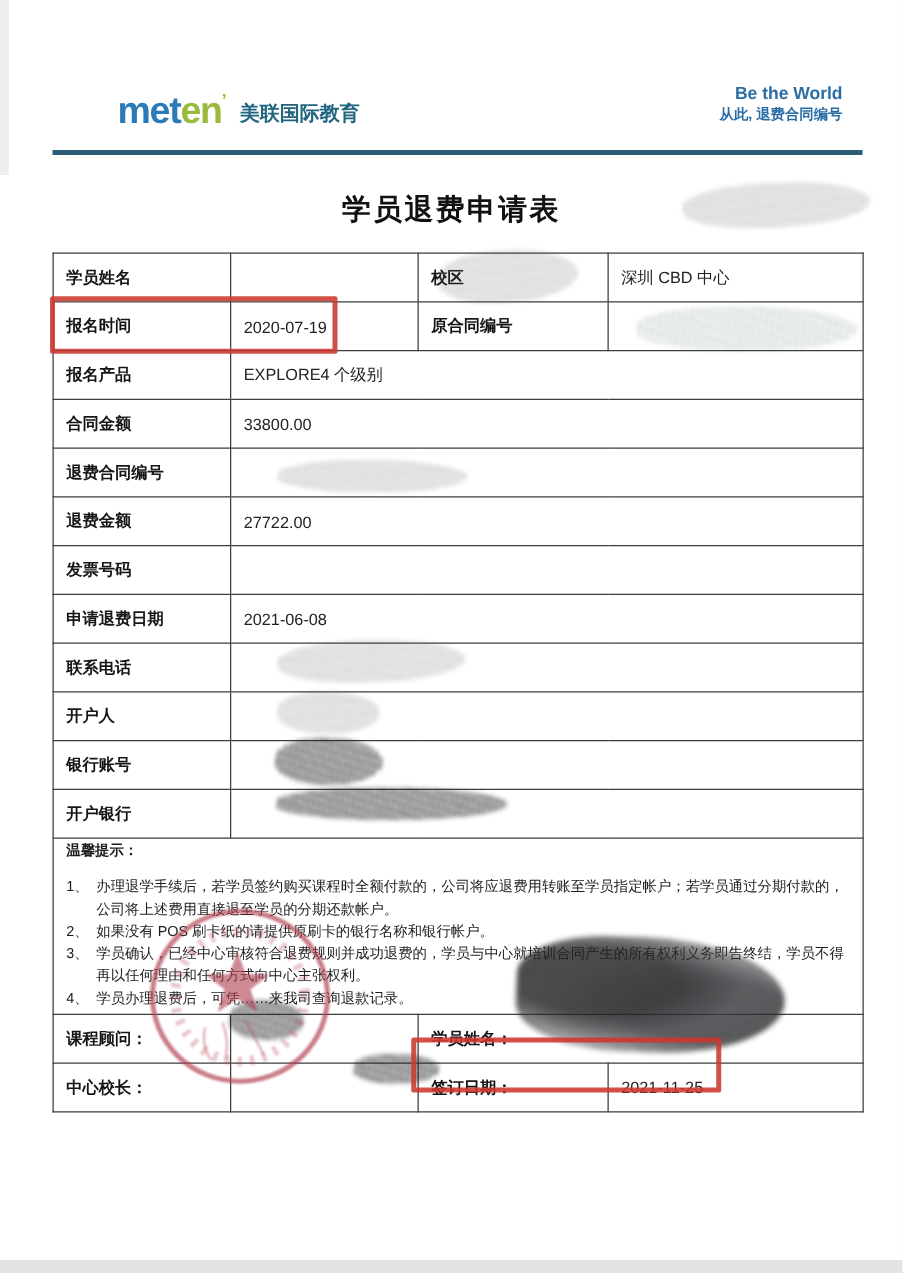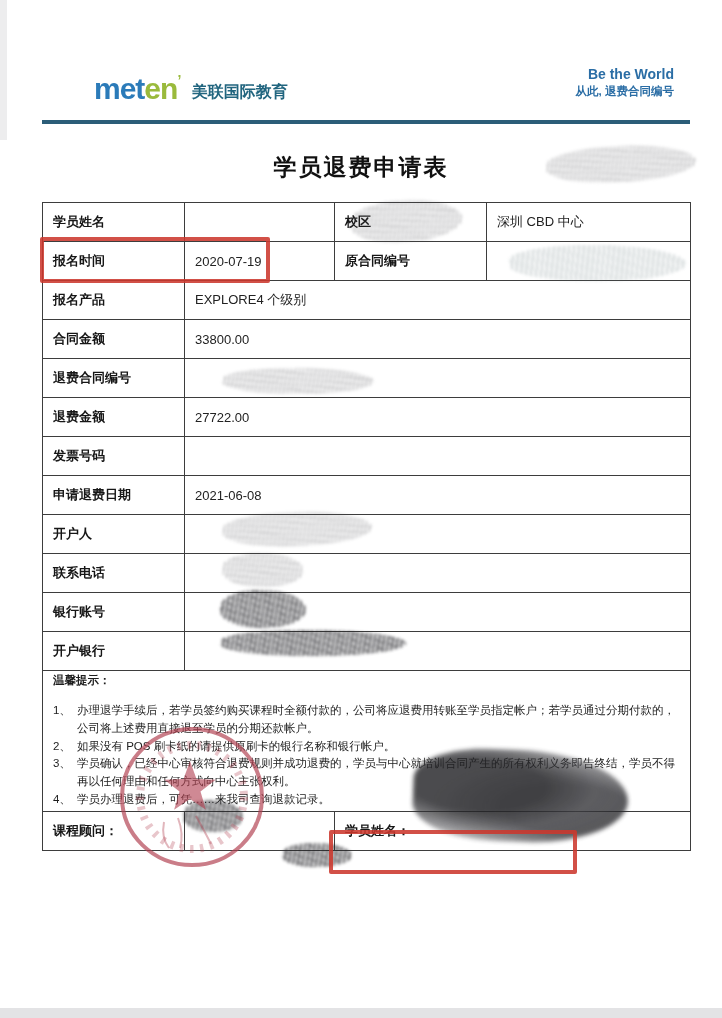--- a/index.html
+++ b/index.html
@@ -128,25 +128,25 @@
     </tr>
     <tr class="r">
       <td class="lbl">发票号码</td>
       <td class="val" colspan="3"></td>
     </tr>
     <tr class="r">
       <td class="lbl">申请退费日期</td>
       <td class="val" colspan="3">2021-06-08</td>
     </tr>
     <tr class="r">
+      <td class="lbl">联系电话</td>
+      <td class="val" colspan="3"></td>
+    </tr>
+    <tr class="r">
       <td class="lbl">开户人</td>
-      <td class="val" colspan="3"></td>
-    </tr>
-    <tr class="r">
-      <td class="lbl">联系电话</td>
       <td class="val" colspan="3"></td>
     </tr>
     <tr class="r">
       <td class="lbl">银行账号</td>
       <td class="val" colspan="3"></td>
     </tr>
     <tr class="r">
       <td class="lbl">开户银行</td>
       <td class="val" colspan="3"></td>
     </tr>
@@ -168,20 +168,26 @@
         <div class="note">
           <span class="note-num">4、</span>
           <span class="note-text">学员办理退费后，可凭……来我司查询退款记录。</span>
         </div>
       </td>
     </tr>
     <tr class="r">
       <td class="lbl">课程顾问：</td>
       <td class="val"></td>
       <td class="lbl" colspan="2">学员姓名：</td>
+    </tr>
+    <tr class="r">
+      <td class="lbl">中心校长：</td>
+      <td class="val"></td>
+      <td class="lbl">签订日期：</td>
+      <td class="val">2021-11-25</td>
     </tr>
   </tbody>
     </table>
 
   <div class="scrib pencil" style="left:546px;top:146px;width:150px;height:36px;transform:rotate(-3deg);"></div>
   <div class="scrib pencil" style="left:350px;top:200px;width:112px;height:42px;transform:rotate(-4deg);"></div>
   <div class="scrib teal" style="left:508px;top:245px;width:178px;height:36px;"></div>
   <div class="scrib pencil" style="left:222px;top:368px;width:152px;height:26px;"></div>
   <div class="scrib pencil" style="left:222px;top:512px;width:150px;height:34px;transform:rotate(-2deg);"></div>
   <div class="scrib pencil" style="left:222px;top:553px;width:82px;height:34px;"></div>

